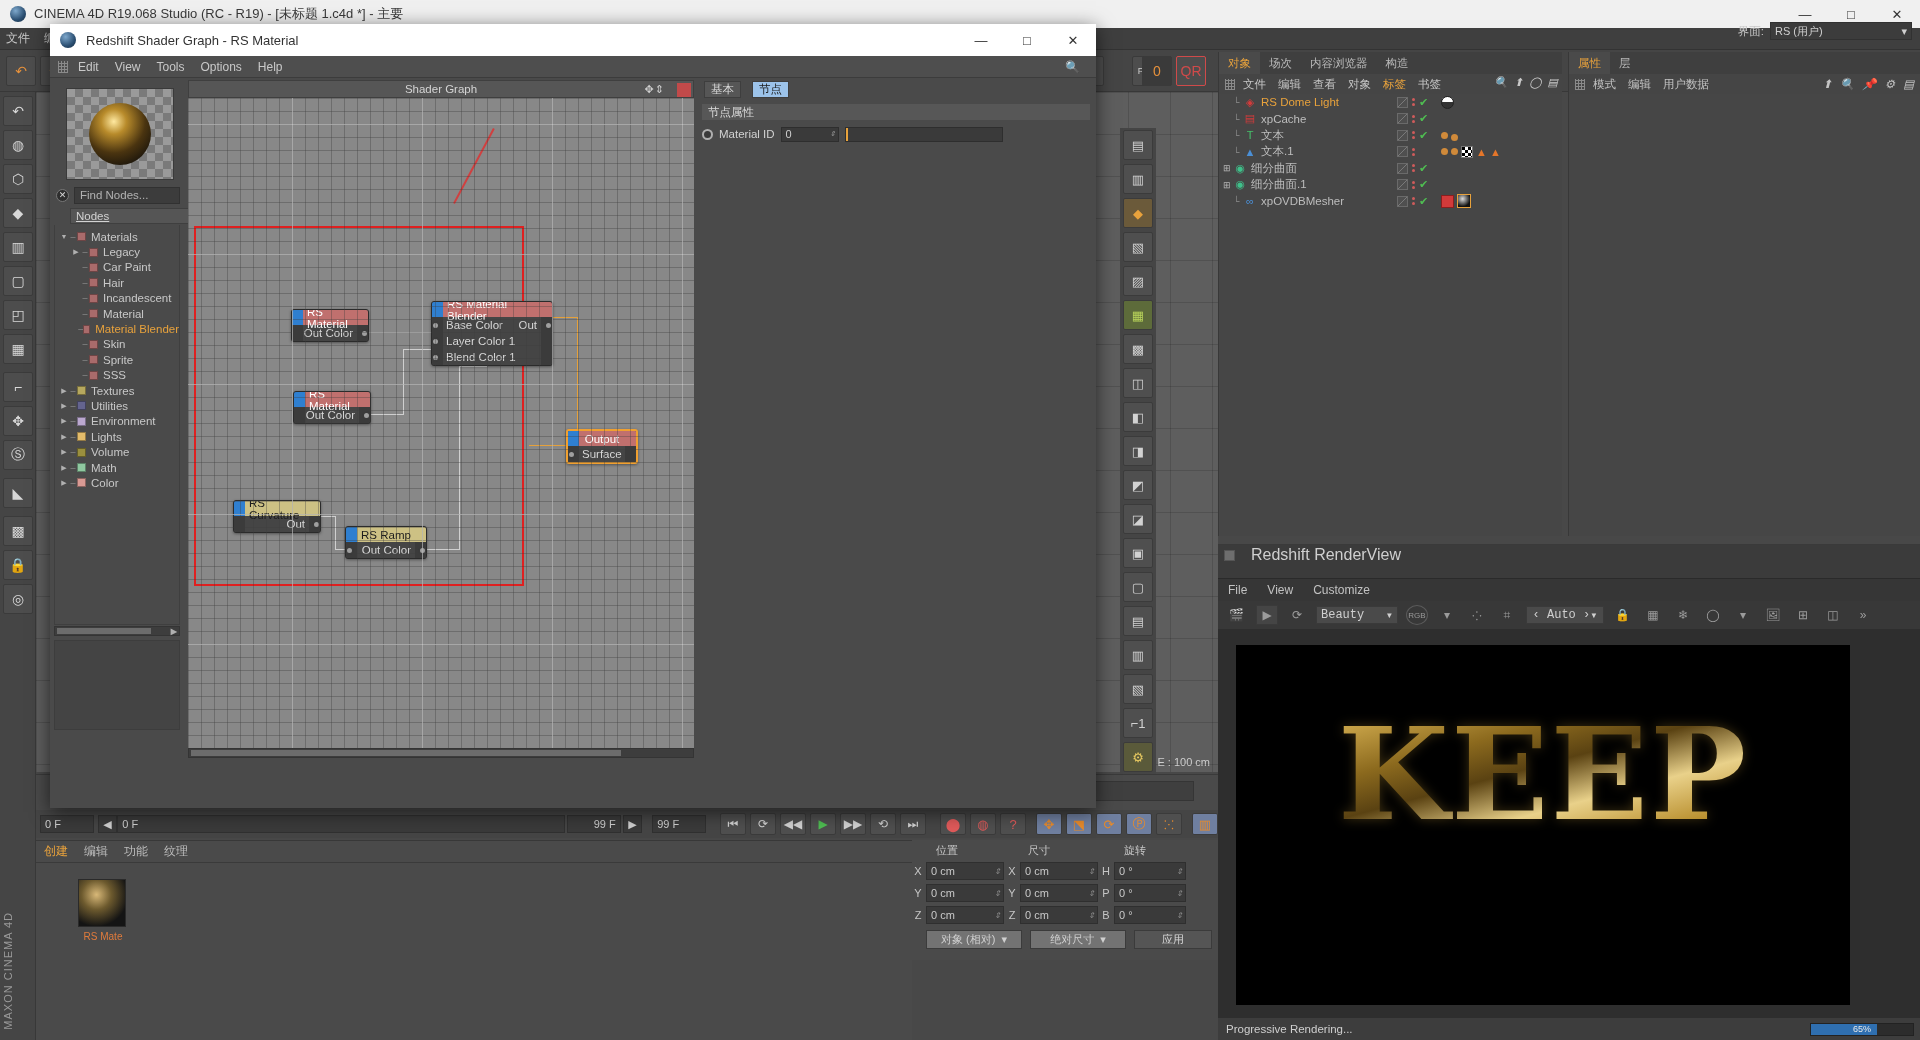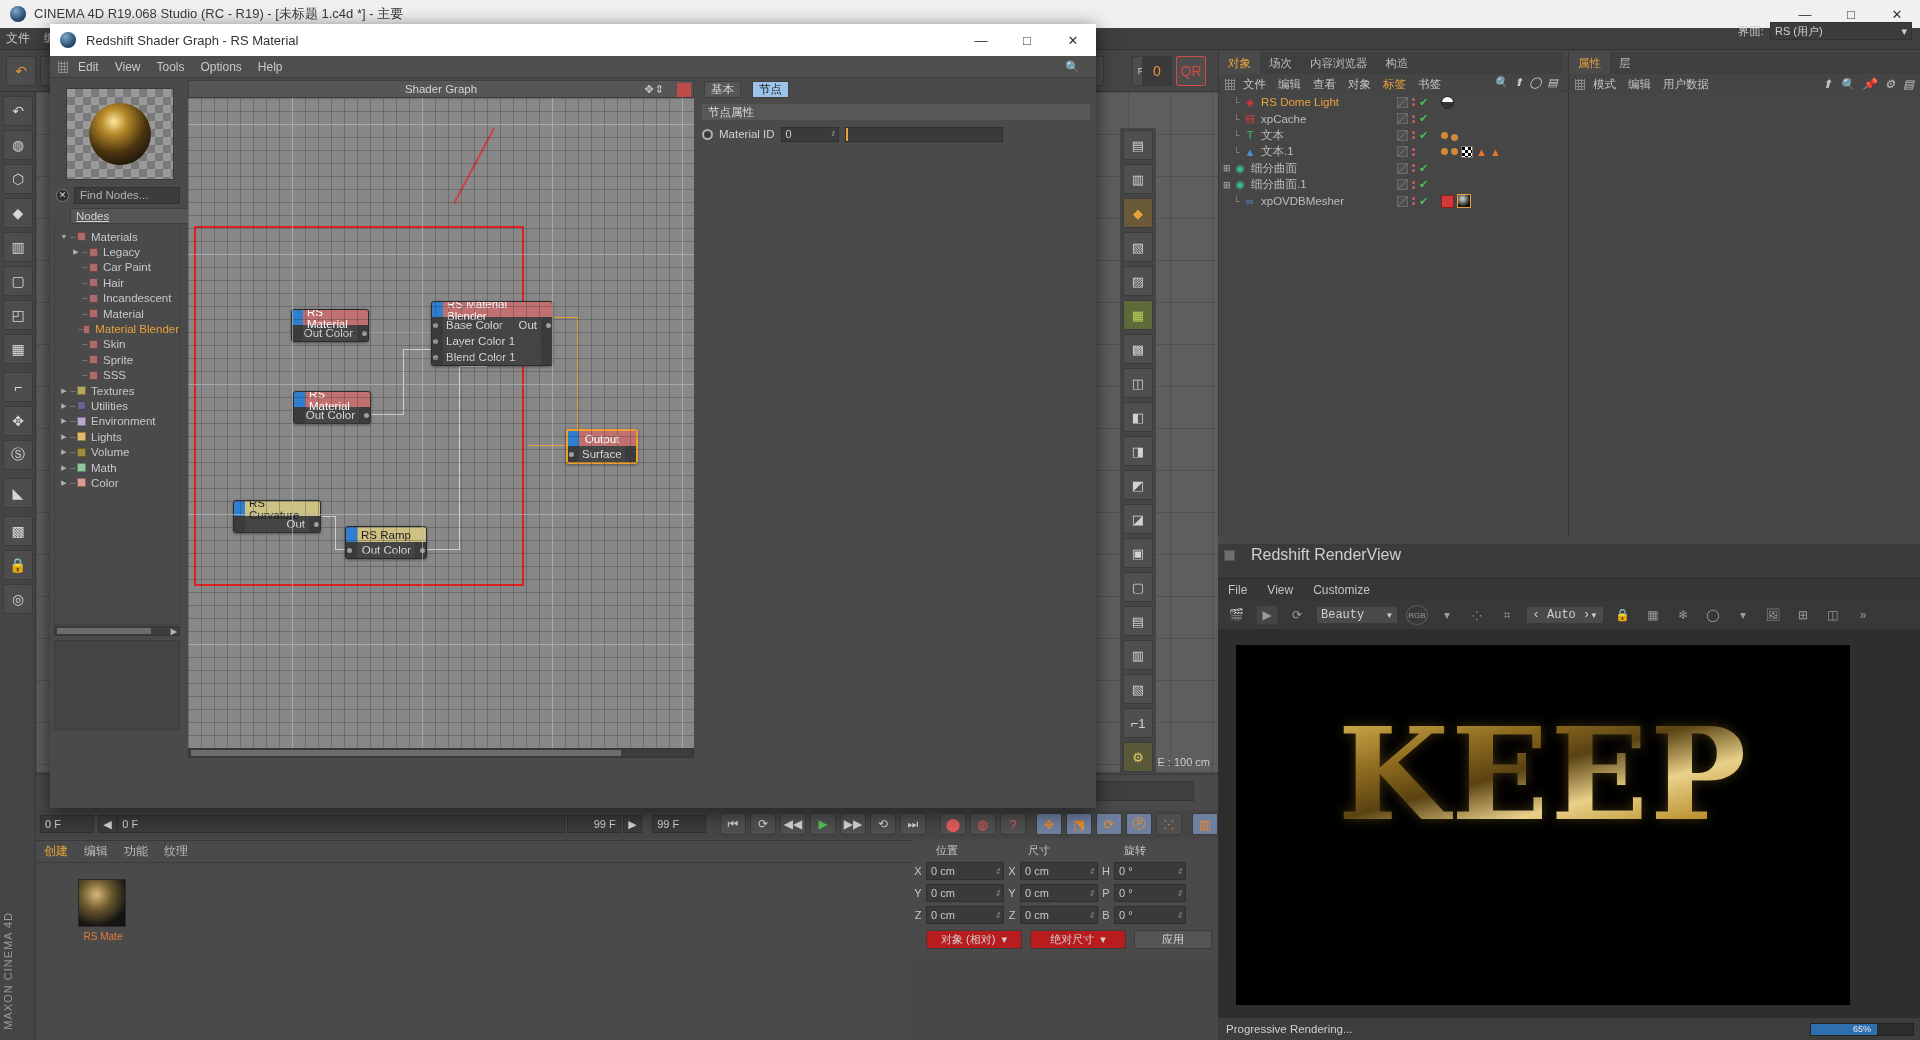--- a/index.html
+++ b/index.html
@@ -89,21 +89,21 @@
   .mat-label { position:absolute; left:36px; top:90px; width:62px; text-align:center; font-size:10px; color:#e07b3c; }
 
   
   #c4d-coord { position:absolute; left:912px; top:840px; width:306px; height:120px; background:#4a4a4a; }
   .coord-head { display:flex; height:20px; align-items:center; font-size:11px; color:#c6c6c6; }
   .coord-row { display:flex; align-items:center; height:22px; gap:2px; }
   .coord-lbl { width:12px; text-align:center; color:#c6c6c6; font-size:11px; }
   .coord-in { width:78px; height:18px; background:#3a3a3a; border:1px solid #2f2f2f; color:#c9c9c9;
       font-size:11px; display:flex; align-items:center; padding-left:4px; position:relative; }
   .coord-in .sp { position:absolute; right:2px; color:#8c8c8c; font-size:8px; }
-  .drop { height:19px; background:#b91c1c; border:1px solid #3b3b3b; color:#d0d0d0; font-size:11px;
+  .drop { height:19px; background:#737373; border:1px solid #3b3b3b; color:#d0d0d0; font-size:11px;
      display:flex; align-items:center; justify-content:center; gap:6px; }
   .applybtn { height:19px; background:#555; border:1px solid #3b3b3b; color:#d8d8d8; font-size:11px;
      display:flex; align-items:center; justify-content:center; }
 
   
   #c4d-objmgr { position:absolute; left:1218px; top:52px; width:344px; height:484px; background:#464646; border-left:1px solid #383838; }
   #objmgr-tabs { height:22px; display:flex; align-items:center; background:#3f3f3f; }
   .otab { padding:0 9px; height:22px; display:flex; align-items:center; font-size:11.5px; color:#b9b9b9; }
   .otab.act { color:#e8a23c; background:#4a4a4a; }
   #objmgr-menu { height:20px; display:flex; align-items:center; gap:12px; padding-left:24px; background:#454545; font-size:11.5px; color:#c4c4c4; position:relative;}

